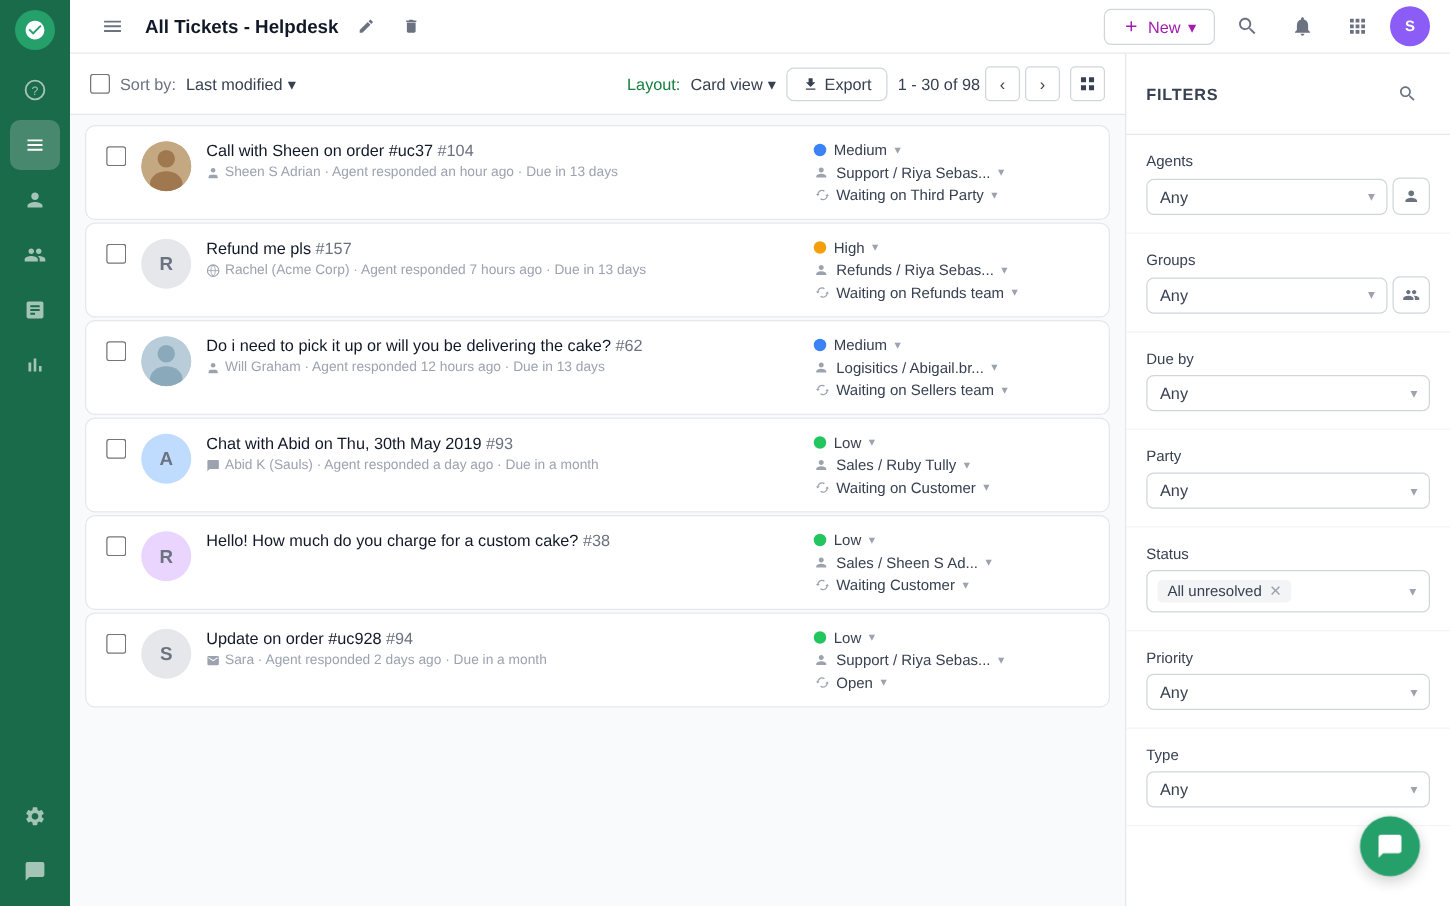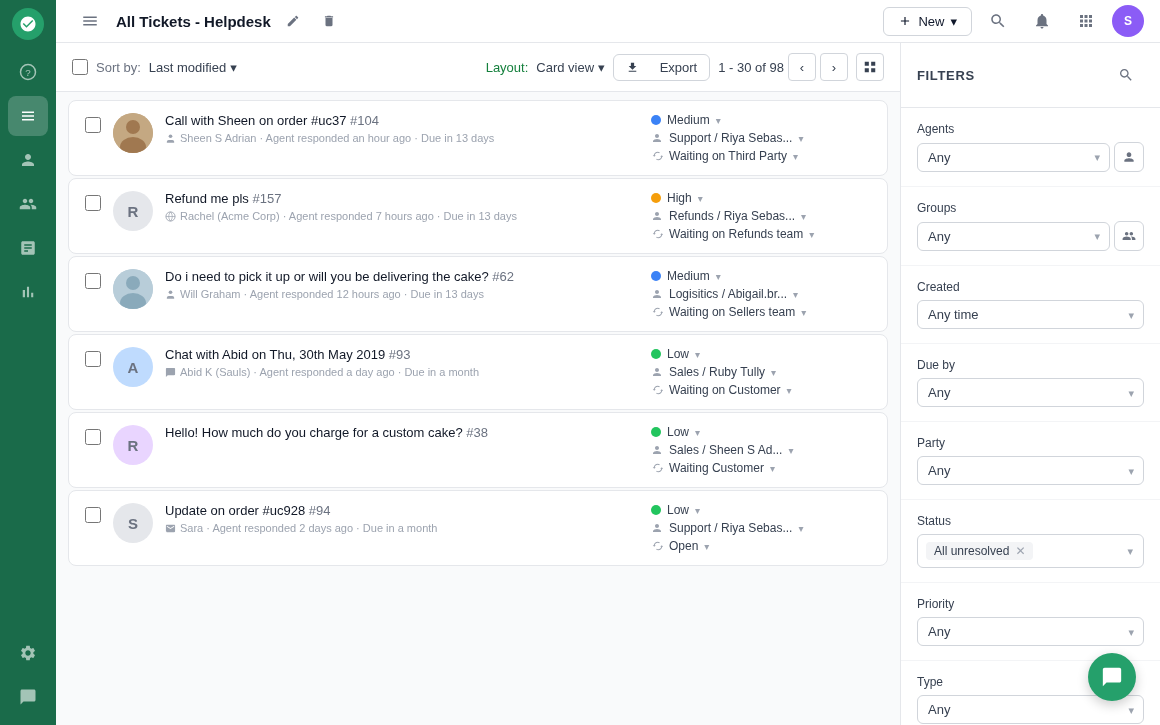--- a/index.html
+++ b/index.html
@@ -13,37 +13,37 @@
     .sidebar-item.active { background: rgba(255,255,255,0.2); color: white; }
     .sidebar-bottom { margin-top: auto; }
 
     
     .main { flex: 1; display: flex; flex-direction: column; overflow: hidden; }
 
     
     .topbar { background: white; height: 43px; display: flex; align-items: center; padding: 0 16px; border-bottom: 1px solid #e5e7eb; gap: 8px; flex-shrink: 0; }
     .topbar-title { font-size: 15px; font-weight: 600; color: #111827; flex: 1; display: flex; align-items: center; gap: 8px; }
     .topbar-actions { display: flex; align-items: center; gap: 8px; }
-    .btn-new { background: white; border: 1px solid #d1d5db; border-radius: 6px; padding: 6px 14px; font-size: 13px; font-weight: 500; cursor: pointer; display: flex; align-items: center; gap: 6px; color: #0f172a; }
+    .btn-new { background: white; border: 1px solid #d1d5db; border-radius: 6px; padding: 6px 14px; font-size: 13px; font-weight: 500; cursor: pointer; display: flex; align-items: center; gap: 6px; color: #a21caf; }
     .topbar-icon-btn { width: 36px; height: 36px; display: flex; align-items: center; justify-content: center; border-radius: 6px; cursor: pointer; color: #6b7280; background: none; border: none; }
     .user-avatar { width: 32px; height: 32px; border-radius: 50%; background: #8b5cf6; display: flex; align-items: center; justify-content: center; color: white; font-size: 12px; font-weight: 600; cursor: pointer; }
 
     
     .content { display: flex; flex: 1; overflow: hidden; }
 
     
     .tickets-panel { flex: 1; display: flex; flex-direction: column; overflow: hidden; background: #f9fafb; }
 
     
     .toolbar { background: white; padding: 10px 16px; border-bottom: 1px solid #e5e7eb; display: flex; align-items: center; gap: 8px; flex-shrink: 0; }
     .sort-label { color: #6b7280; font-size: 13px; }
     .sort-btn { background: none; border: none; cursor: pointer; font-size: 13px; color: #374151; font-weight: 500; display: flex; align-items: center; gap: 4px; }
     .layout-label { color: #15803d; font-size: 13px; margin-left: auto; }
     .layout-btn { background: none; border: none; cursor: pointer; font-size: 13px; color: #374151; font-weight: 500; display: flex; align-items: center; gap: 4px; }
-    .export-btn { background: white; border: 1px solid #d1d5db; border-radius: 6px; padding: 5px 12px; font-size: 13px; cursor: pointer; display: flex; align-items: center; gap: 21px; color: #374151; }
+    .export-btn { background: white; border: 1px solid #d1d5db; border-radius: 6px; padding: 5px 12px; font-size: 13px; cursor: pointer; display: flex; align-items: center; gap: 5px; color: #374151; }
     .pagination { display: flex; align-items: center; gap: 4px; font-size: 13px; color: #374151; }
     .pag-btn { width: 28px; height: 28px; display: flex; align-items: center; justify-content: center; border: 1px solid #d1d5db; border-radius: 4px; cursor: pointer; background: white; }
     .grid-btn { width: 28px; height: 28px; display: flex; align-items: center; justify-content: center; border: 1px solid #d1d5db; border-radius: 4px; cursor: pointer; background: white; margin-left: 4px; }
     .checkbox { width: 16px; height: 16px; border: 1px solid #d1d5db; border-radius: 3px; cursor: pointer; }
 
     
     .ticket-list { flex: 1; overflow-y: auto; padding: 8px 12px; display: flex; flex-direction: column; gap: 2px; }
     .ticket-card { background: white; border: 1px solid #e5e7eb; border-radius: 8px; padding: 12px 16px; display: flex; align-items: flex-start; gap: 12px; cursor: pointer; }
     .ticket-info { flex: 1; min-width: 0; }
     .ticket-title { font-size: 13px; font-weight: 500; color: #111827; margin-bottom: 4px; }
@@ -472,28 +472,20 @@
             </select>
           </div>
           <button class="topbar-icon-btn" style="width:30px;height:30px;border:1px solid #d1d5db;border-radius:6px;">
             <svg width="14" height="14" fill="currentColor" viewBox="0 0 24 24">
                 <path d="M16 11c1.66 0 2.99-1.34 2.99-3S17.66 5 16 5c-1.66 0-3 1.34-3 3s1.34 3 3 3zm-8 0c1.66 0 2.99-1.34 2.99-3S9.66 5 8 5C6.34 5 5 6.34 5 8s1.34 3 3 3zm0 2c-2.33 0-7 1.17-7 3.5V19h14v-2.5c0-2.33-4.67-3.5-7-3.5zm8 0c-.29 0-.62.02-.97.05 1.16.84 1.97 1.97 1.97 3.45V19h6v-2.5c0-2.33-4.67-3.5-7-3.5z"></path>
               </svg>
           </button>
         </div>
       </div>
 
-      <div class="filter-section">
-        <div class="filter-label">Created</div>
-        <div class="filter-select-wrapper">
-          <select>
-            <option>Any time</option>
-          </select>
-        </div>
-      </div>
 
       <div class="filter-section">
         <div class="filter-label">Due by</div>
         <div class="filter-select-wrapper">
           <select>
             <option>Any</option>
           </select>
         </div>
       </div>
 

